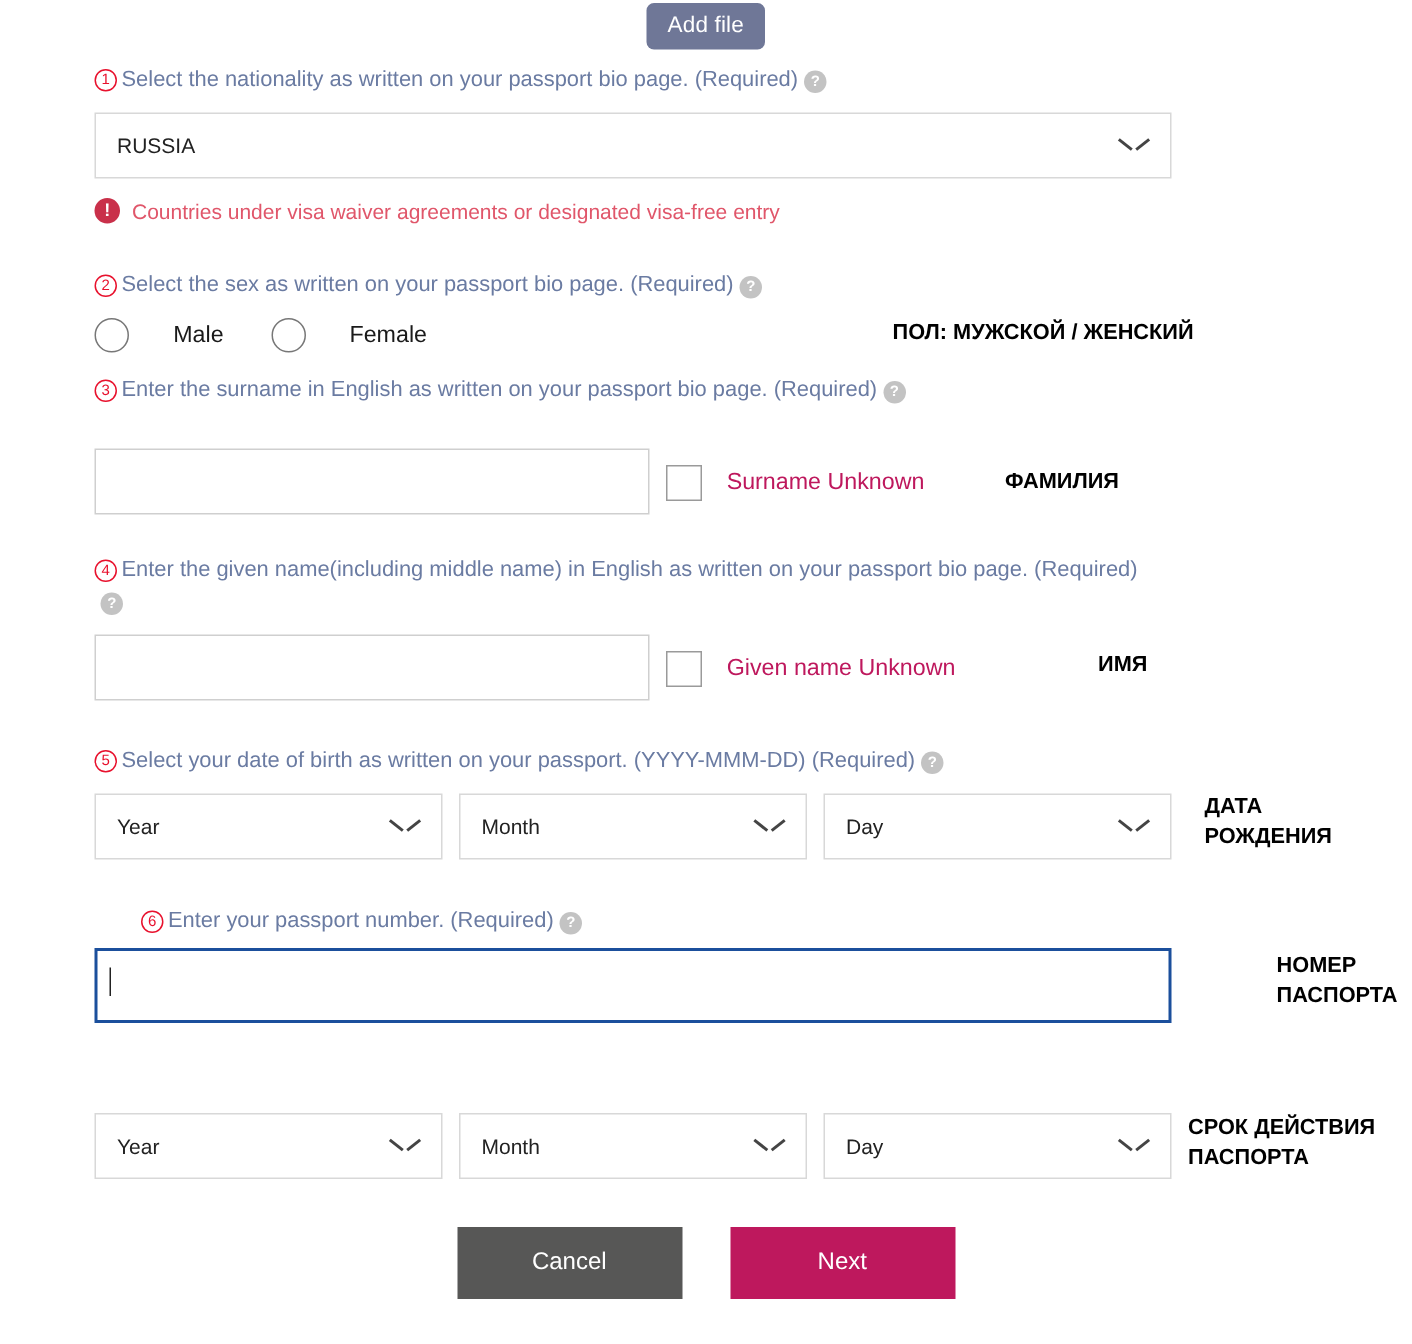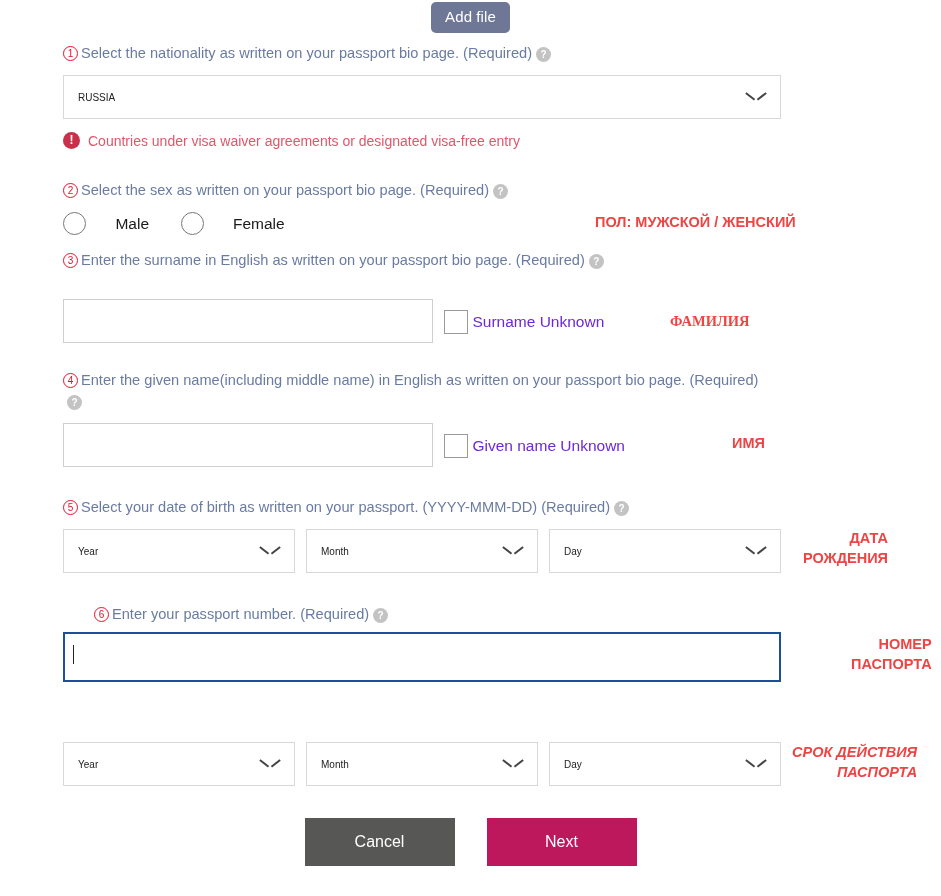--- a/index.html
+++ b/index.html
@@ -78,21 +78,21 @@
 
   
   .sel {
     position: relative;
     border: 1px solid #d8d8d8;
     background: #fff;
     height: 44px;
     display: flex;
     align-items: center;
     padding: 0 14px;
-    font-size: 10px;
+    font-size: 14px;
     color: #222;
     cursor: pointer;
   }
   .sel .val { flex: 1; }
   .chev {
     width: 20px; height: 11px;
     position: relative;
     flex: 0 0 auto;
   }
   .chev::before, .chev::after {
@@ -137,22 +137,22 @@
   .cbox {
     width: 24px; height: 24px;
     border: 1.3px solid #9a9a9a;
     background: #fff;
     display: inline-block;
     vertical-align: middle;
     cursor: pointer;
   }
   .cbox-label {
     font-size: 15.5px;
-    color: #6d28d9;
-    margin-left: 0;
+    color: #be185d;
+    margin-left: 12px;
     vertical-align: middle;
   }
 
   
   .warn {
     position: absolute;
     left: 63px;
     display: flex;
     align-items: center;
     gap: 8px;
@@ -169,26 +169,25 @@
     flex: 0 0 auto;
   }
   .warn-text {
     font-size: 14px;
     color: #e0566a;
   }
 
   
   .ru {
     position: absolute;
-    color: #ef4444;
+    color: #000000;
     font-size: 14.5px;
     font-weight: bold;
     line-height: 20px;
     white-space: pre-line;
-    text-align: right;
   }
 
   
   .footer {
     position: absolute;
     left: 0; top: 818px;
     width: 941px;
     display: flex;
     justify-content: center;
     gap: 32px;
@@ -245,21 +244,21 @@
   <div class="ru" style="left:595px;top:212px;">ПОЛ: МУЖСКОЙ / ЖЕНСКИЙ</div>
 
   <div class="q" style="top:250px;">
     <span class="q-label"><span class="num">3</span><span>Enter the surname in English as written on your passport bio page. (Required)</span><span class="help">?</span></span>
   </div>
   <input class="txt" style="position: absolute; left: 63px; top: 299px; width: 370px;" value="">
   <div style="position:absolute;left:444px;top:310px;">
     <span class="cbox"></span>
     <span class="cbox-label">Surname Unknown</span>
   </div>
-  <div class="ru" style="left:670px;top:311px;font-family:Liberation Serif, serif;">ФАМИЛИЯ</div>
+  <div class="ru" style="left:670px;top:311px;">ФАМИЛИЯ</div>
 
   <div class="q" style="top:370px;width:700px;">
     <span class="q-label wrap"><span class="num">4</span><span>Enter the given name(including middle name) in English as written on your passport bio page. (Required)</span><span class="help">?</span></span>
   </div>
   <input class="txt" style="position: absolute; left: 63px; top: 423px; width: 370px;" value="">
   <div style="position:absolute;left:444px;top:434px;">
     <span class="cbox"></span>
     <span class="cbox-label">Given name Unknown</span>
   </div>
   <div class="ru" style="left:688px;top:433px;margin-left:44px;">ИМЯ</div>
@@ -297,21 +296,21 @@
     <span class="chev"></span>
   </div>
   <div class="sel" style="position:absolute;left:306px;top:742px;width:232px;">
     <span class="val">Month</span>
     <span class="chev"></span>
   </div>
   <div class="sel" style="position:absolute;left:549px;top:742px;width:232px;">
     <span class="val">Day</span>
     <span class="chev"></span>
   </div>
-  <div class="ru" style="left:792px;top:742px;font-style:italic;">СРОК ДЕЙСТВИЯ
+  <div class="ru" style="left:792px;top:742px;">СРОК ДЕЙСТВИЯ
 ПАСПОРТА</div>
 
   <div class="footer">
     <button class="btn-cancel">Cancel</button>
     <button class="btn-next">Next</button>
   </div>
 
 </div>
 
 </body></html>

